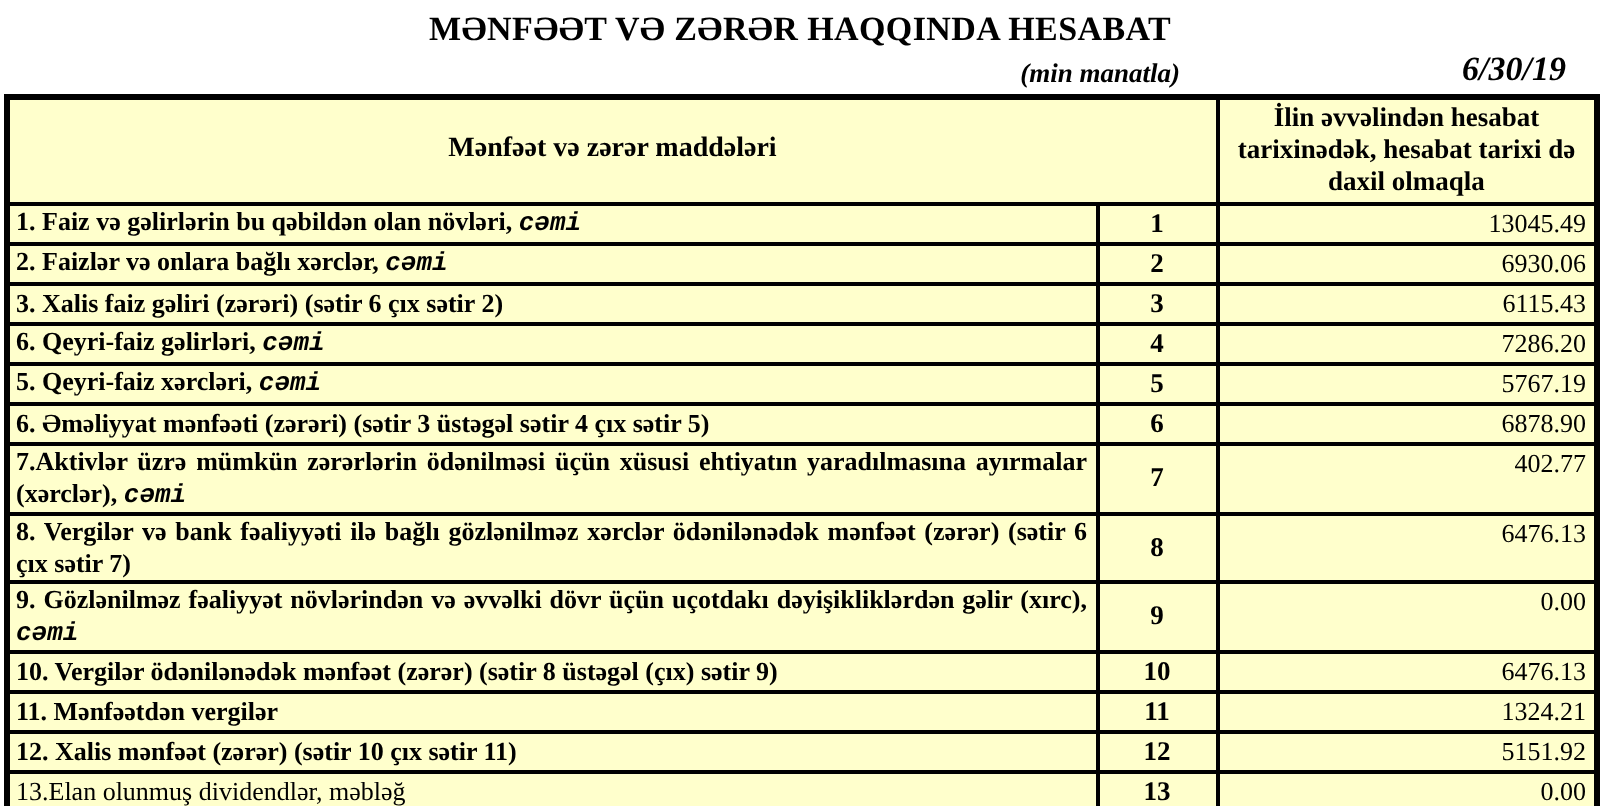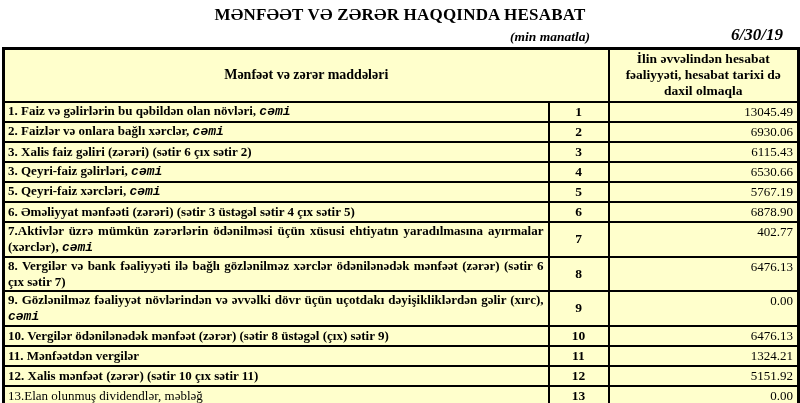--- a/index.html
+++ b/index.html
@@ -111,43 +111,43 @@
 
   <table class="report">
     <colgroup>
       <col style="width:545px">
       <col style="width:60px">
       <col style="width:190px">
     </colgroup>
     <thead>
       <tr id="header-row" style="height: 45px;">
         <th class="items-head" colspan="2">Mənfəət və zərər maddələri</th>
-        <th class="value-head">İlin əvvəlindən hesabat fəaliyyəti, hesabat tarixi də daxil olmaqla</th>
+        <th class="value-head">İlin əvvəlindən hesabat tarixinədək, hesabat tarixi də daxil olmaqla</th>
       </tr>
     </thead>
     <tbody id="rows">
         <tr style="height: 17px;">
           <td class="desc"><span>1. Faiz və gəlirlərin bu qəbildən olan növləri, </span><span class="it">cəmi</span></td>
           <td class="num">1</td>
           <td class="val">13045.49</td>
         </tr>
         <tr style="height: 17px;">
           <td class="desc"><span>2. Faizlər və onlara bağlı xərclər, </span><span class="it">cəmi</span></td>
           <td class="num">2</td>
           <td class="val">6930.06</td>
         </tr>
         <tr style="height: 17px;">
           <td class="desc"><span>3. Xalis faiz gəliri (zərəri) (sətir 6 çıx sətir 2)</span></td>
           <td class="num">3</td>
           <td class="val">6115.43</td>
         </tr>
         <tr style="height: 17px;">
-          <td class="desc"><span>3. Qeyri-faiz gəlirləri, </span><span class="it">cəmi</span></td>
+          <td class="desc"><span>6. Qeyri-faiz gəlirləri, </span><span class="it">cəmi</span></td>
           <td class="num">4</td>
-          <td class="val">6530.66</td>
+          <td class="val">7286.20</td>
         </tr>
         <tr style="height: 17px;">
           <td class="desc"><span>5. Qeyri-faiz xərcləri, </span><span class="it">cəmi</span></td>
           <td class="num">5</td>
           <td class="val">5767.19</td>
         </tr>
         <tr style="height: 17px; margin-left: 8px;">
           <td class="desc"><span>6. Əməliyyat mənfəəti (zərəri) (sətir 3 üstəgəl sətir 4 çıx sətir 5)</span></td>
           <td class="num">6</td>
           <td class="val">6878.90</td>

